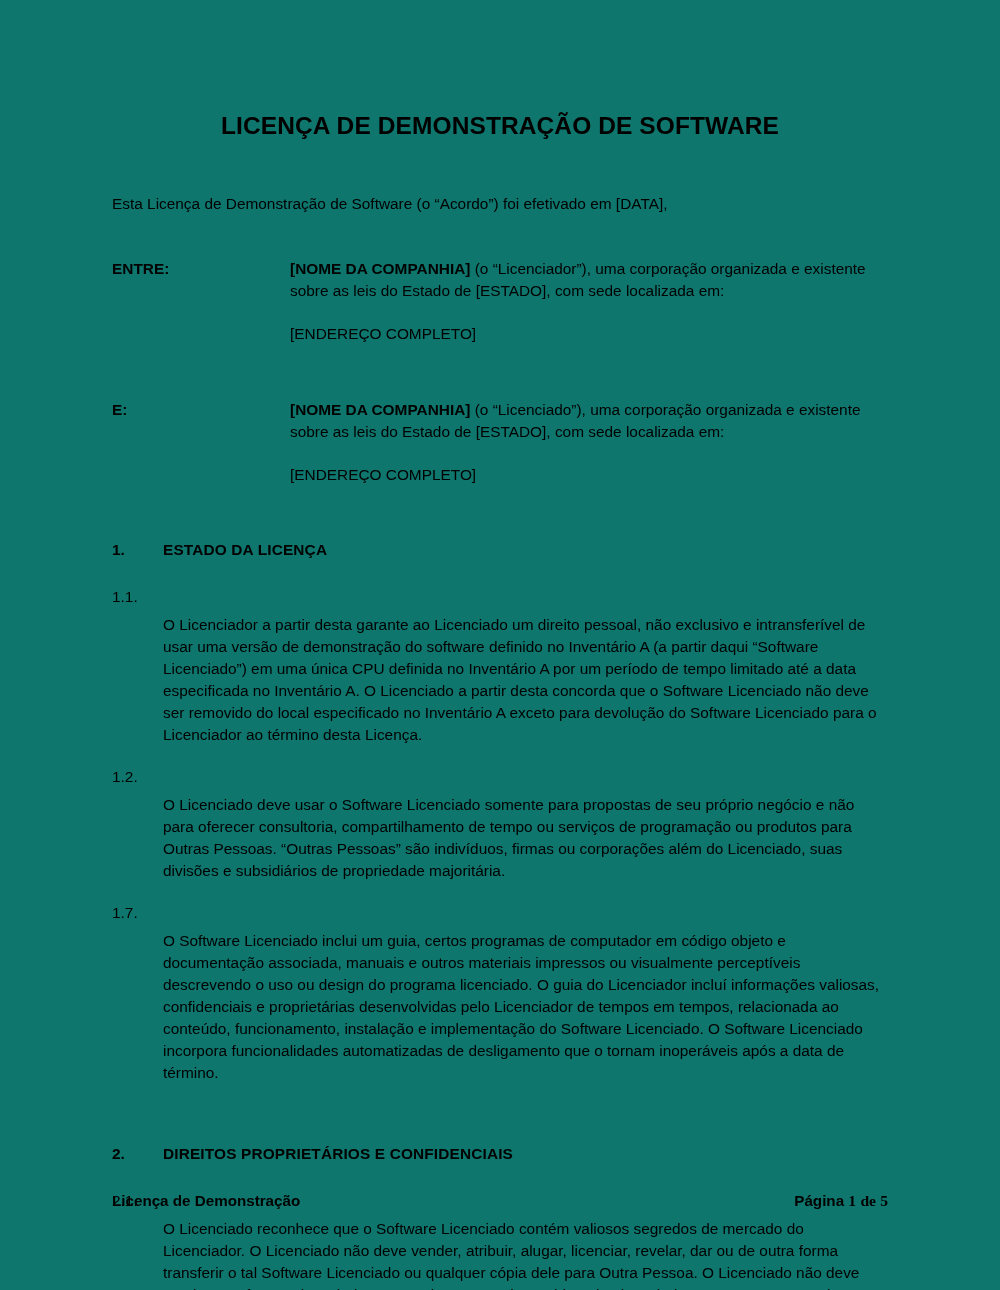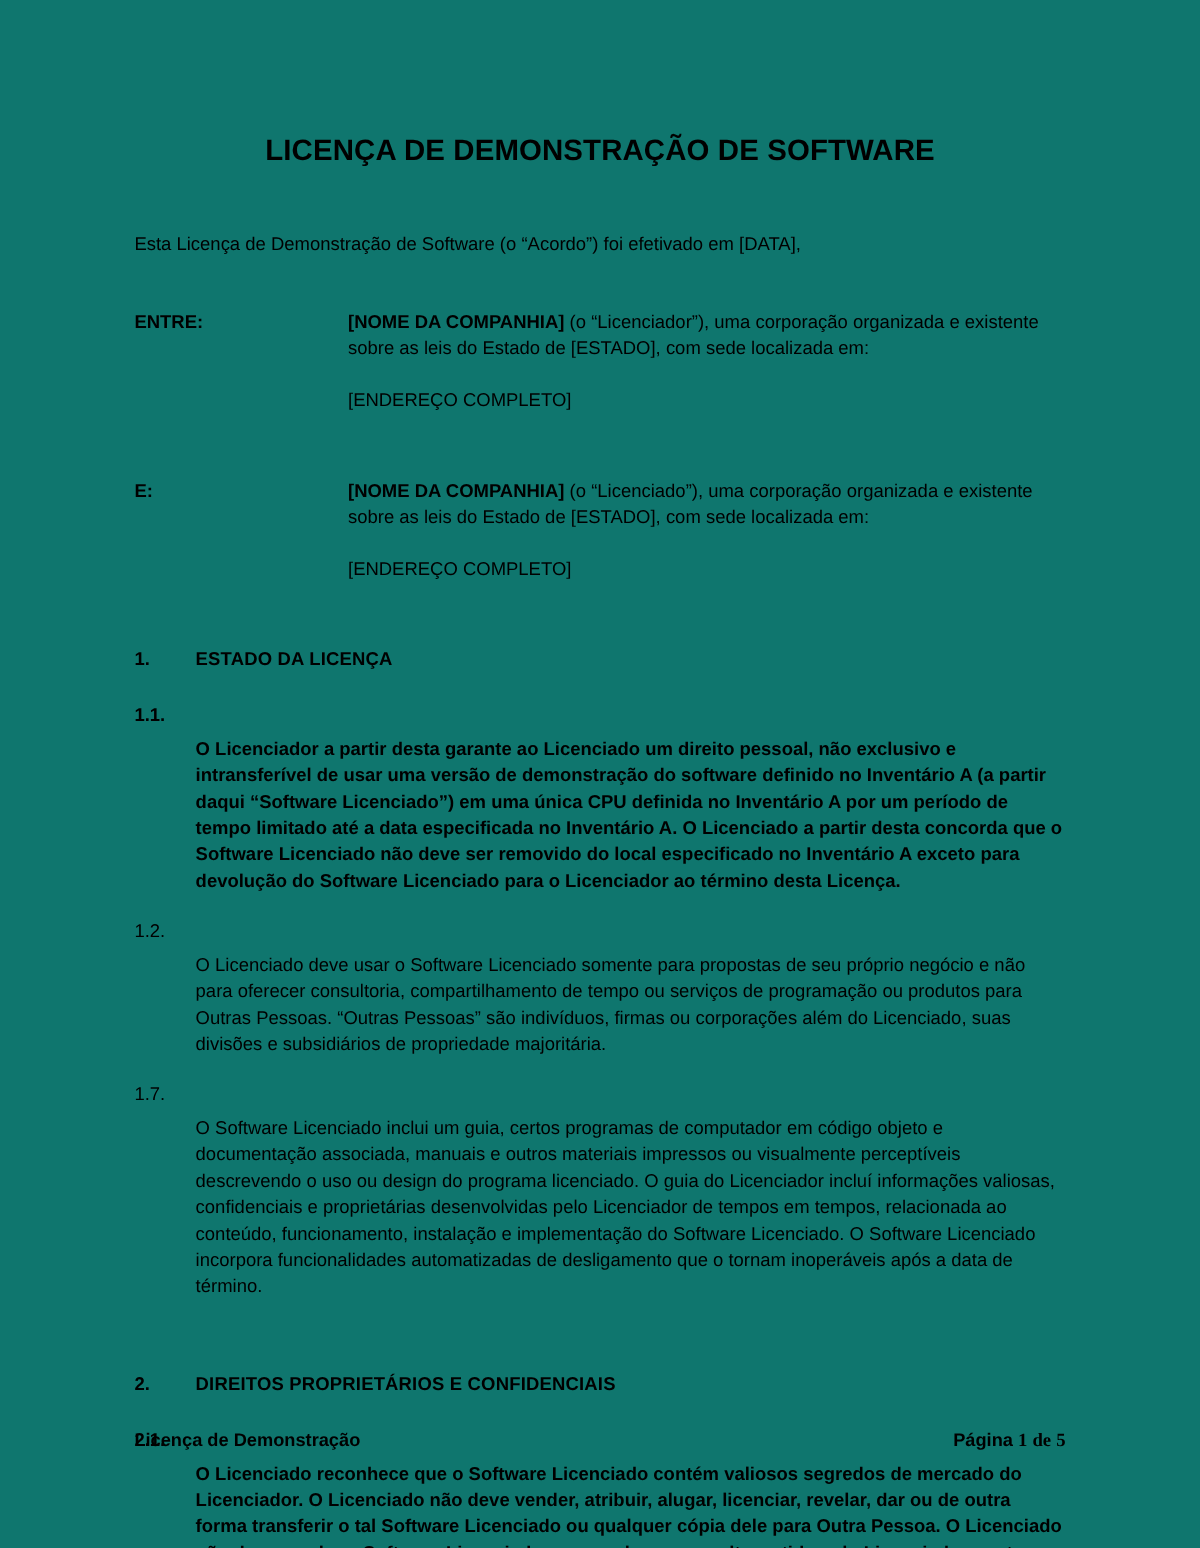--- a/index.html
+++ b/index.html
@@ -89,21 +89,21 @@
     min-width: 0;
     letter-spacing: 0.15px;
   }
 
   .clause {
     display: flex;
     align-items: flex-start;
     font-size: 15.4px;
     line-height: 1.425;
   }
-  .clause-first { padding-top: 26px; font-weight: bold; }
+  .clause-first { padding-top: 26px; }
   .clause-next  { padding-top: 20px; }
 
   .clause-num {
     flex: 0 0 51px;
   }
   .clause-text {
     flex: 1 1 auto;
     min-width: 0;
     text-align: left;
     margin-top: 28px;

